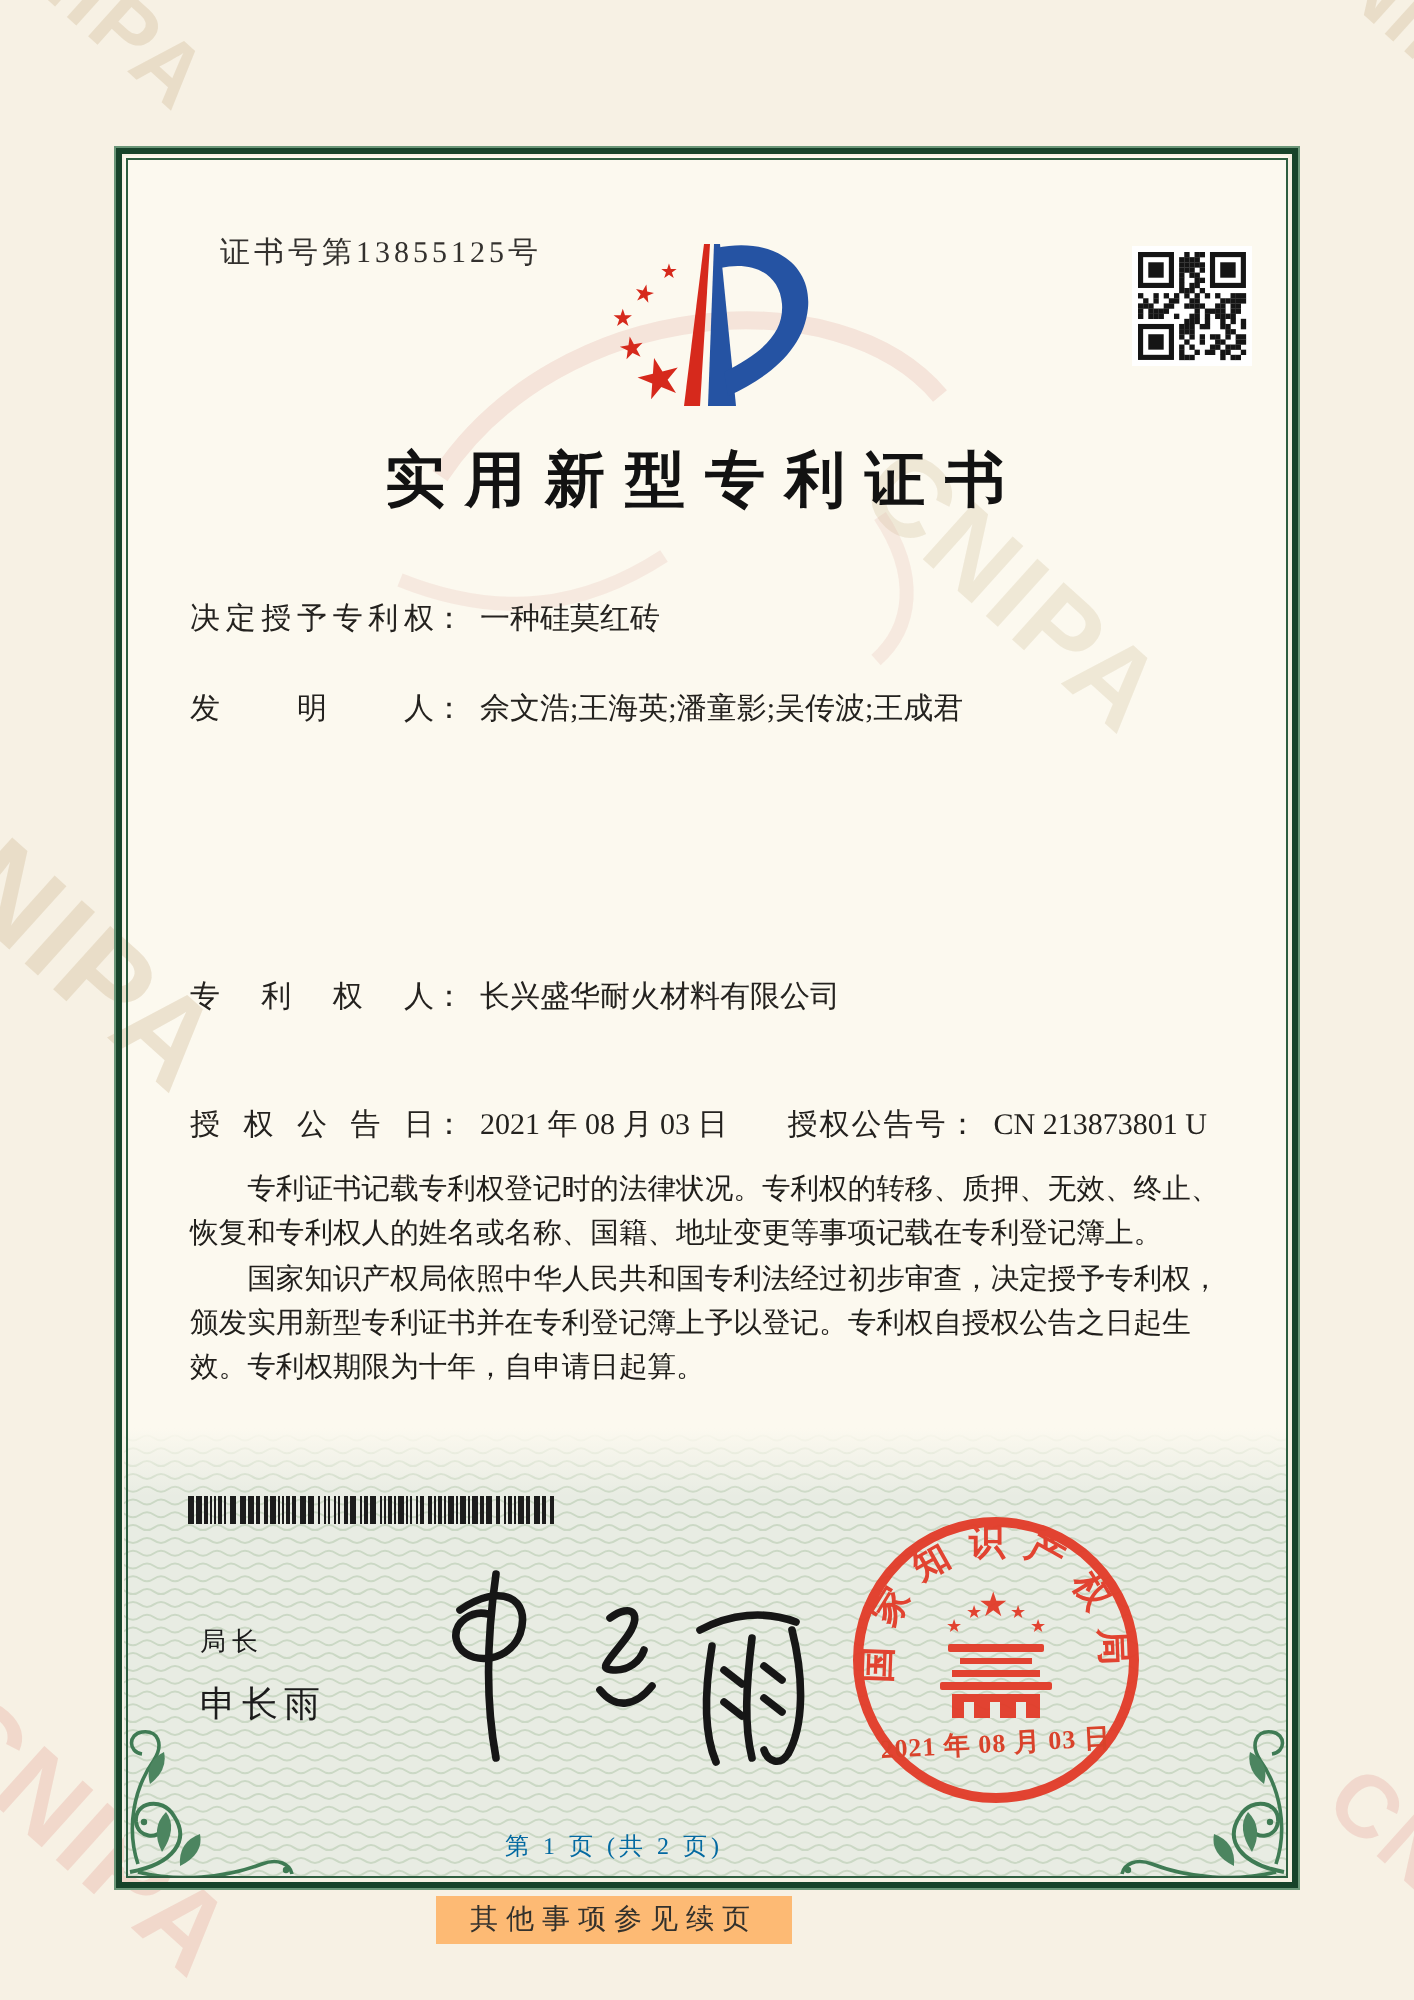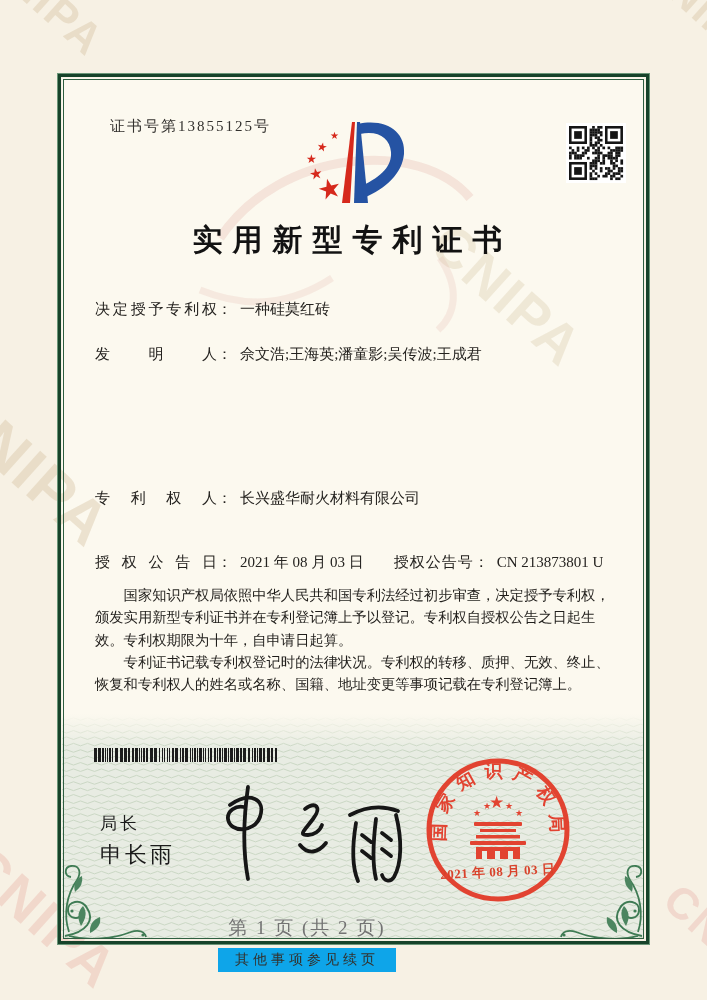--- a/index.html
+++ b/index.html
@@ -32,29 +32,29 @@
   .title{position:absolute;left:57px;top:220px;width:591px;text-align:center;font-size:30px;font-weight:bold;
          letter-spacing:10px;color:#121212;z-index:4;}
   .field-row{position:absolute;left:95px;font-size:15px;color:#24221f;z-index:4;white-space:nowrap;}
   .f-label{display:inline-block;width:122px;text-align:justify;text-align-last:justify;vertical-align:bottom;}
   .f-colon{display:inline-block;}
   .f-value{margin-left:8px;white-space:pre;text-align:right;}
   .f-label2{margin-left:30px;letter-spacing:1px;margin-top:44px;}
   .paras{position:absolute;left:95px;top:584px;width:516px;font-size:14.3px;line-height:22.3px;z-index:4;color:#201e1b;}
   .paras p{margin:0;text-indent:2em;}
   .barcode{position:absolute;left:94px;top:748px;z-index:4;}
-  .sig-title{position:absolute;left:100px;top:812px;font-size:17px;letter-spacing:3px;color:#1b1b1b;z-index:4;
+  .sig-title{position:absolute;left:100px;top:812px;font-size:13px;letter-spacing:3px;color:#1b1b1b;z-index:4;
              font-family:"Liberation Sans","DejaVu Sans",sans-serif;}
-  .sig-name{position:absolute;left:100px;top:840px;font-size:22px;letter-spacing:3px;color:#1b1b1b;z-index:4;
+  .sig-name{position:absolute;left:100px;top:840px;font-size:18px;letter-spacing:3px;color:#1b1b1b;z-index:4;
             font-family:"Liberation Sans","DejaVu Sans",sans-serif;}
   .signature{position:absolute;left:210px;top:775px;z-index:4;}
   .seal{position:absolute;left:418px;top:752px;z-index:5;opacity:.95;}
-  .page-info{position:absolute;left:307px;top:915px;transform:translateX(-50%);font-size:19px;letter-spacing:2px;
-             color:#737373;z-index:4;white-space:nowrap;}
-  .continuation{position:absolute;left:307px;top:948px;transform:translateX(-50%);background:#0ea5e9;
+  .page-info{position:absolute;left:307px;top:915px;transform:translateX(-50%);font-size:12px;letter-spacing:2px;
+             color:#0369a1;z-index:4;white-space:nowrap;}
+  .continuation{position:absolute;left:307px;top:948px;transform:translateX(-50%);background:#fdba74;
                 padding:3px 17px;font-size:14px;letter-spacing:4px;color:#33312c;z-index:4;white-space:nowrap;}
 </style>
 </head>
 <body>
 
 <div class="page">
 
   <span class="wm wm-tl">CNIPA</span>
   <span class="wm wm-tr">CNIPA</span>
   <span class="wm wm-ml">CNIPA</span>
@@ -317,22 +317,22 @@
     <span class="f-label">发明人</span><span class="f-colon">：</span><span class="f-value">佘文浩;王海英;潘童影;吴传波;王成君</span>
   </div>
   <div class="field-row" style="top:489px">
     <span class="f-label">专利权人</span><span class="f-colon">：</span><span class="f-value">长兴盛华耐火材料有限公司</span>
   </div>
   <div class="field-row" style="top:553px">
     <span class="f-label">授权公告日</span><span class="f-colon">：</span><span class="f-value">2021 年 08 月 03 日</span><span class="f-label2">授权公告号</span><span class="f-colon">：</span><span class="f-value">CN 213873801 U</span>
   </div>
 
   <div class="paras">
+    <p>专利证书记载专利权登记时的法律状况。专利权的转移、质押、无效、终止、恢复和专利权人的姓名或名称、国籍、地址变更等事项记载在专利登记簿上。</p>
     <p>国家知识产权局依照中华人民共和国专利法经过初步审查，决定授予专利权，颁发实用新型专利证书并在专利登记簿上予以登记。专利权自授权公告之日起生效。专利权期限为十年，自申请日起算。</p>
-    <p>专利证书记载专利权登记时的法律状况。专利权的转移、质押、无效、终止、恢复和专利权人的姓名或名称、国籍、地址变更等事项记载在专利登记簿上。</p>
   </div>
 
   <svg id="barcode-svg" class="barcode" width="184" height="14" viewBox="0 0 184 14">
       <rect x="0" y="0" width="3" height="14" fill="#1c1c1c"></rect>
       <rect x="4" y="0" width="3" height="14" fill="#1c1c1c"></rect>
       <rect x="8" y="0" width="2" height="14" fill="#1c1c1c"></rect>
       <rect x="11" y="0" width="1" height="14" fill="#1c1c1c"></rect>
       <rect x="13" y="0" width="1" height="14" fill="#1c1c1c"></rect>
       <rect x="15" y="0" width="2" height="14" fill="#1c1c1c"></rect>
       <rect x="18" y="0" width="1" height="14" fill="#1c1c1c"></rect>

